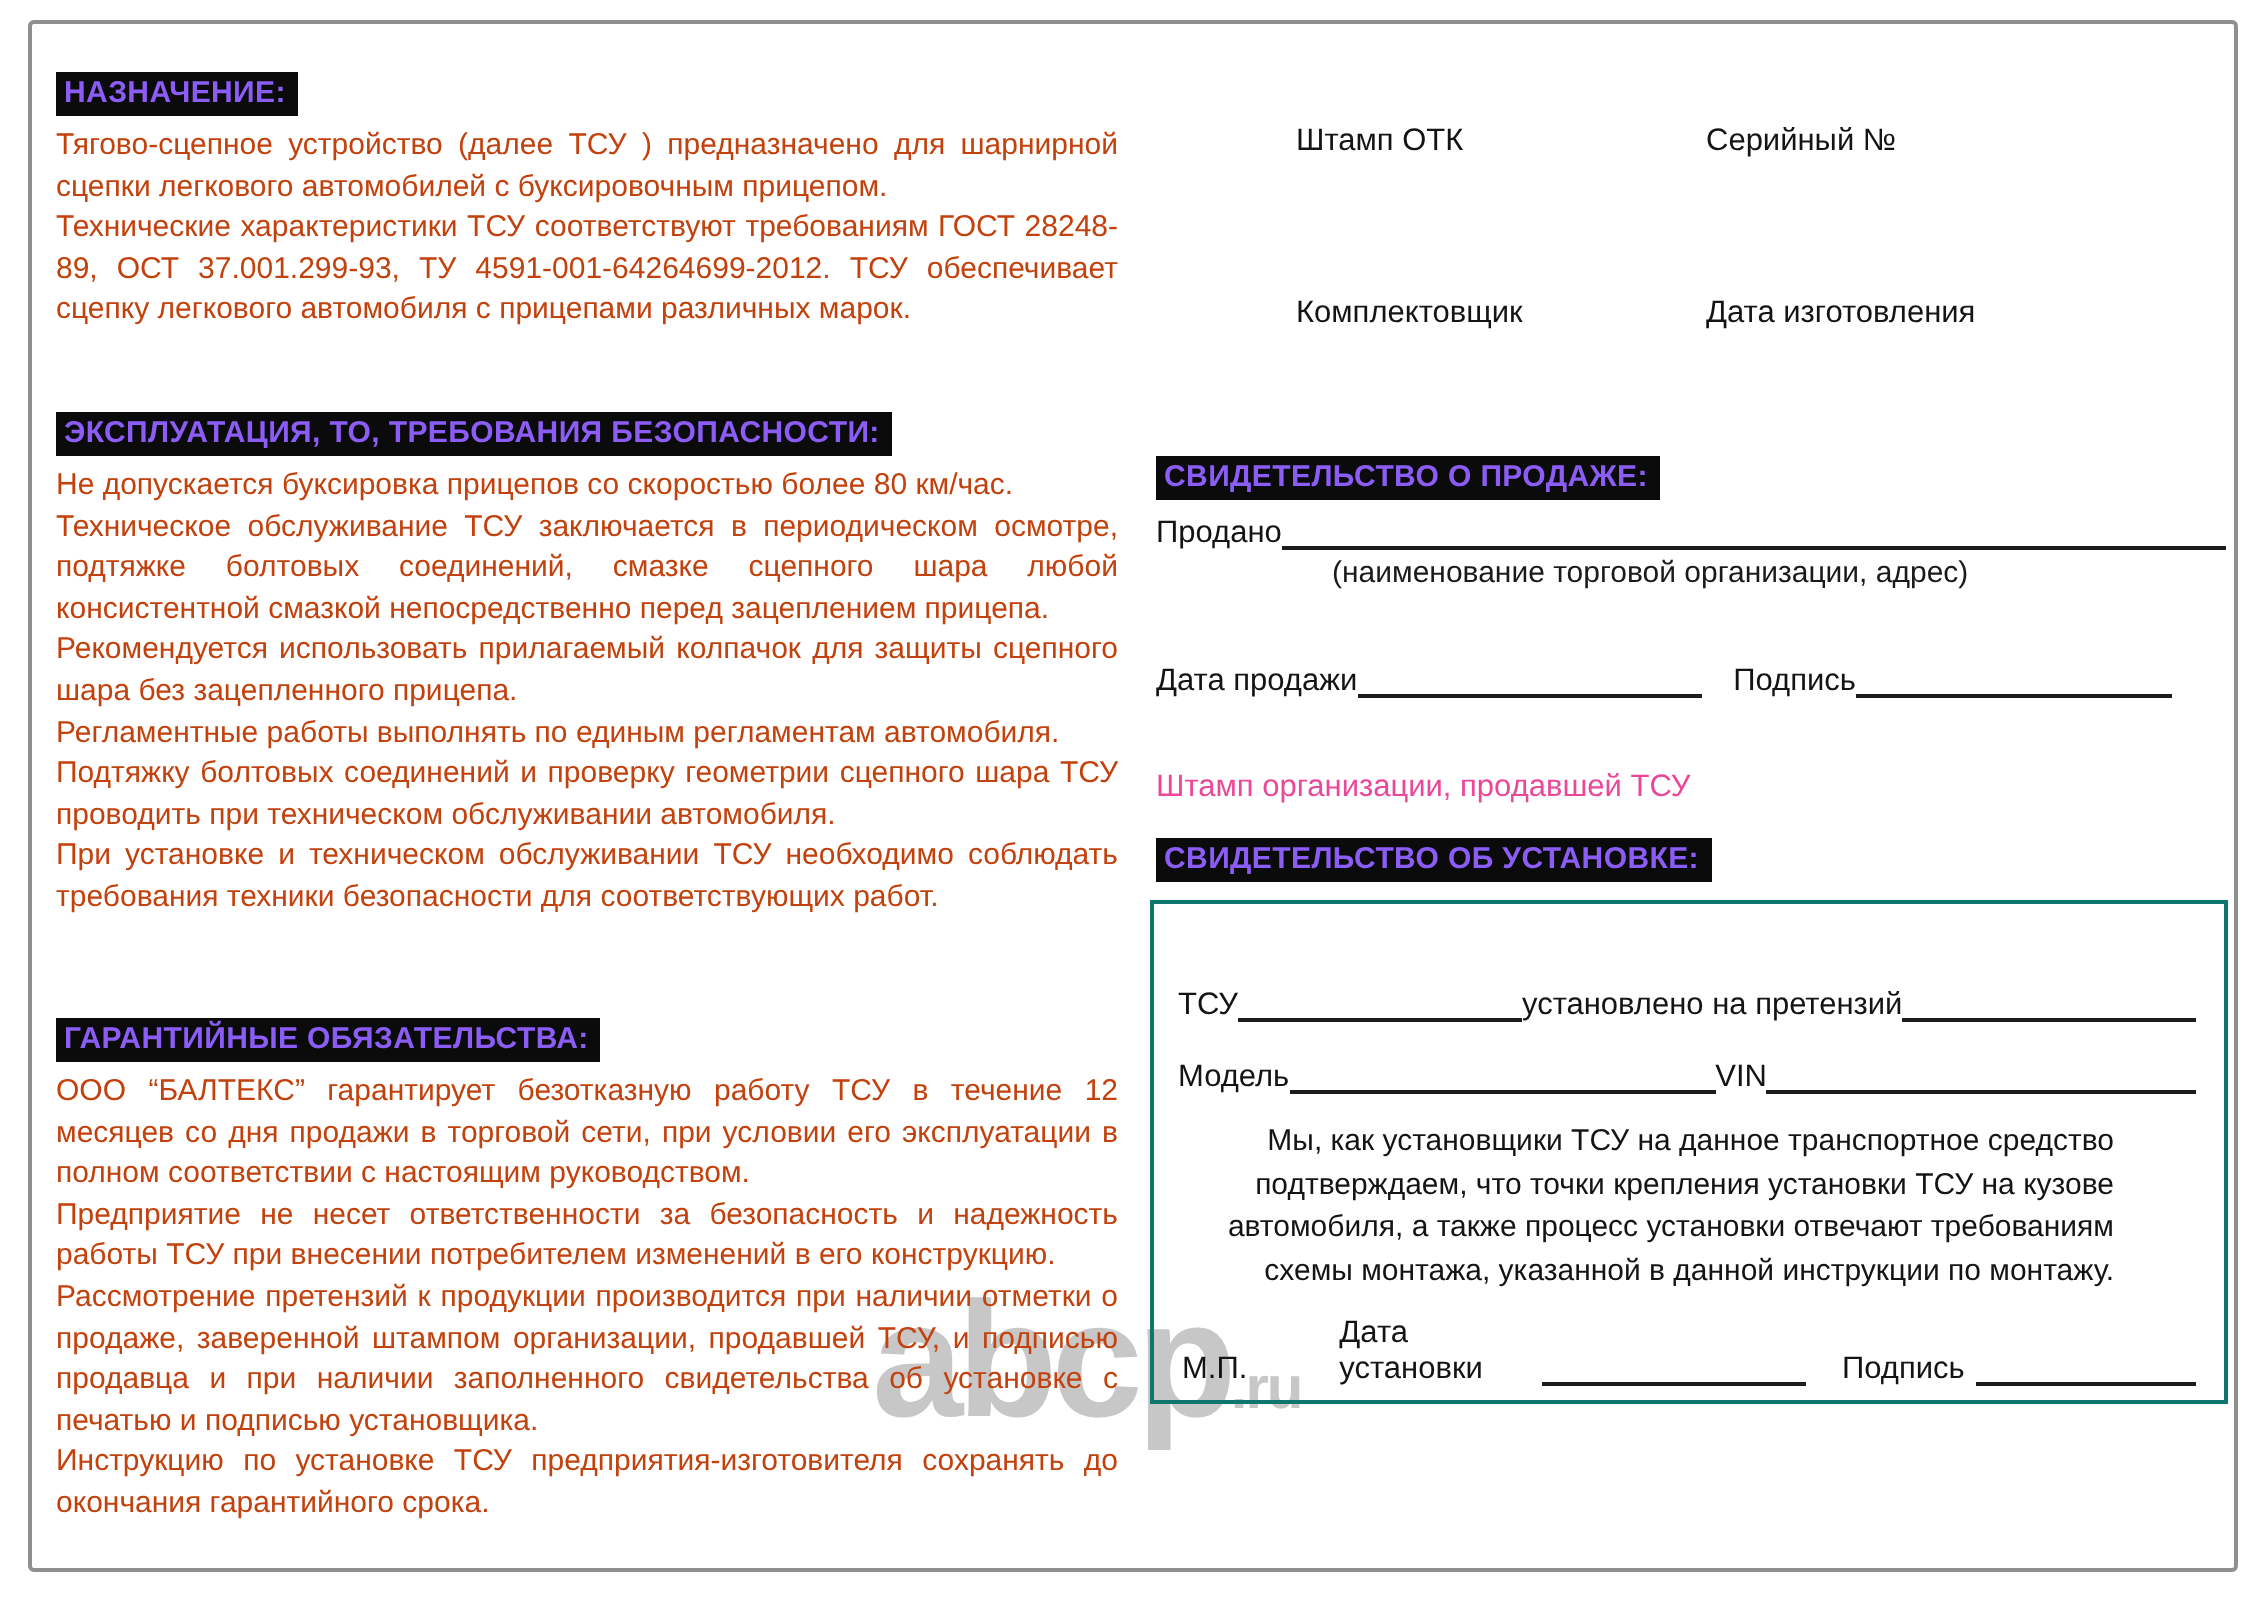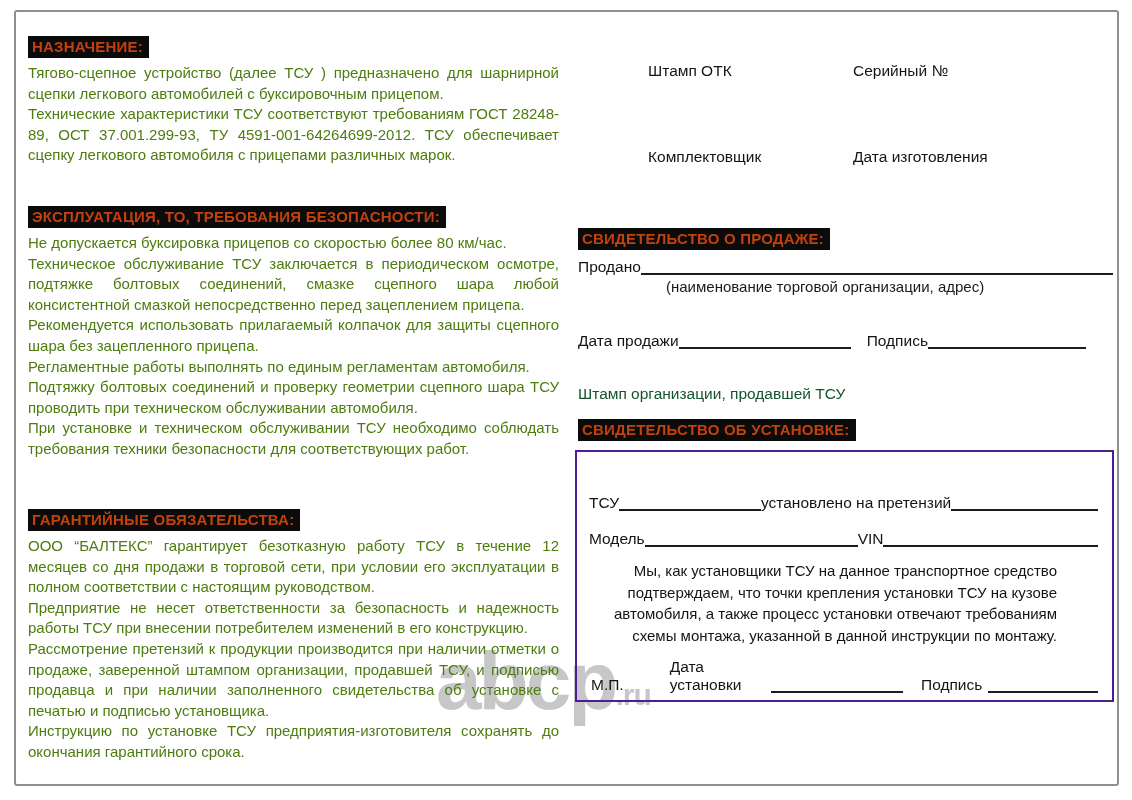--- a/index.html
+++ b/index.html
@@ -16,39 +16,39 @@
   
   .watermark{
     position:absolute;left:436px;top:640px;z-index:0;white-space:nowrap;
     color:#c7c7c7;font-weight:bold;letter-spacing:-3px;line-height:1;
   }
   .watermark .wm-main{font-size:82px;}
   .watermark .wm-suffix{font-size:30px;letter-spacing:-1px;position:relative;top:-4px;}
 
   .sec{position:absolute;left:28px;width:531px;z-index:1;}
   .sec-head{
-    display:inline-block;background:#0b0b0b;color:#c2410c;
+    display:inline-block;background:#0b0b0b;color:#8b5cf6;
     font-weight:bold;font-size:15px;line-height:16px;padding:3px 6px 3px 4px;
     margin:0 0 5px 0;letter-spacing:0.2px;
   }
   .para{
     margin:0;font-size:15px;line-height:20.6px;text-align:justify;
-    color:#4d7c0f;
+    color:#c2410c;
   }
   
   .stamp-label{position:absolute;z-index:1;font-size:15.5px;color:#141414;}
   .panel{position:absolute;z-index:1;}
   .row{display:flex;align-items:flex-end;font-size:15.5px;color:#141414;}
   .fill-line{
     display:inline-block;border-bottom:2px solid #1c1c1c;height:6px;margin-bottom:1px;
   }
   .fill-flex{flex:1;}
   .hint{font-size:15px;color:#1a1a1a;}
   .install-box{
-    position:relative;border:2px solid #4c1d95;background:transparent;
+    position:relative;border:2px solid #0f766e;background:transparent;
   }
   .statement{
     margin:0;font-size:15px;line-height:21.5px;text-align:right;color:#141414;
   }
   .abs{position:absolute;}
 </style>
 </head>
 <body>
 
 <div class="watermark">
@@ -96,21 +96,21 @@
 
   <div class="hint" style="margin:2px 0 0 88px;">(наименование  торговой организации, адрес)</div>
 
   <div class="row" style="margin-top:37px;">
     <span>Дата продажи</span>
     <span class="fill-line" style="width:172px;"></span>
     <span style="margin-left:16px;">Подпись</span>
     <span class="fill-line" style="width:158px;"></span>
   </div>
 
-  <div style="margin-top:35px;font-size:15.5px;color:#14532d;">Штамп организации, продавшей ТСУ</div>
+  <div style="margin-top:35px;font-size:15.5px;color:#ec4899;">Штамп организации, продавшей ТСУ</div>
 </div>
 
 <div class="panel" style="left:575px;top:419px;width:539px;">
   <div class="sec-head" style="margin-left:3px;">СВИДЕТЕЛЬСТВО ОБ УСТАНОВКЕ:</div>
 
   <div class="install-box" style="margin-top:4px;height:248px;">
 
     <div class="row abs" style="left:12px;right:14px;top:42px;">
       <span>ТСУ</span>
       <span class="fill-line" style="width:142px;"></span>

